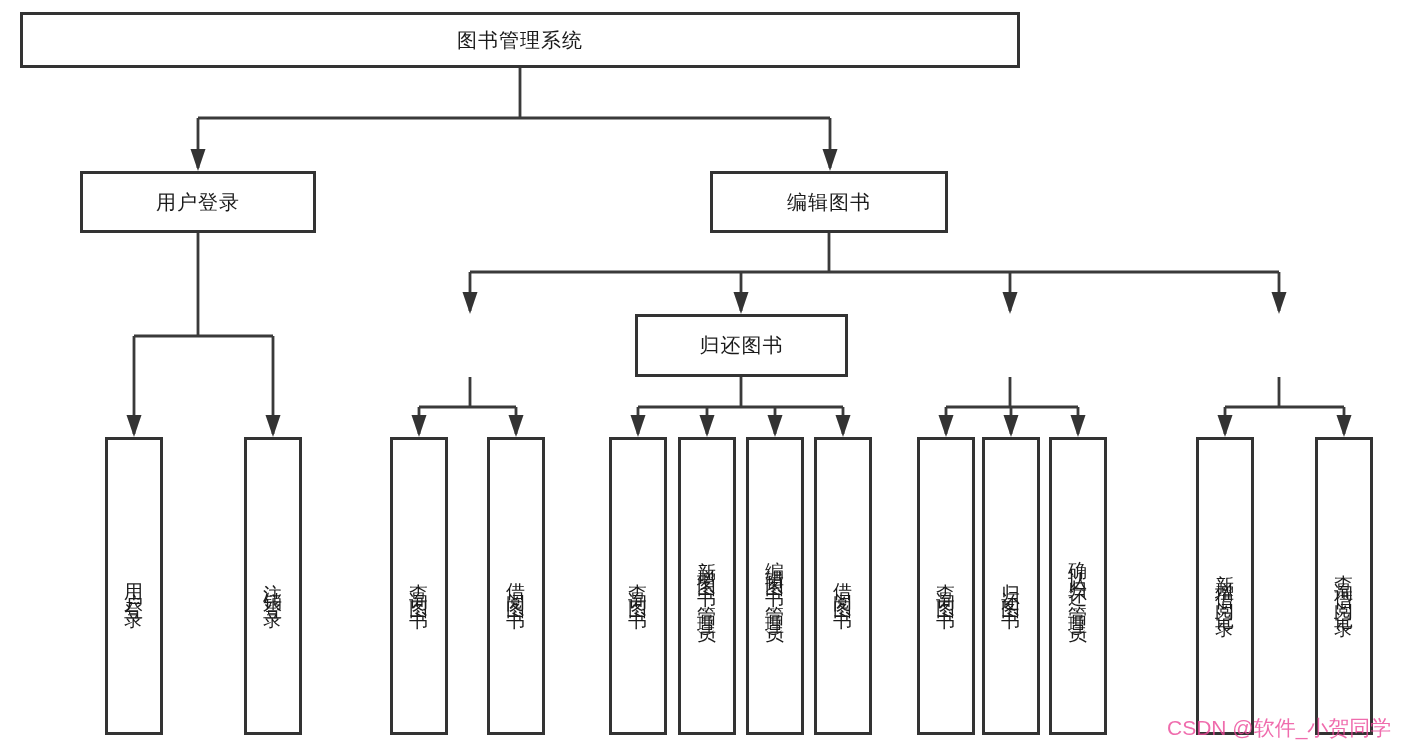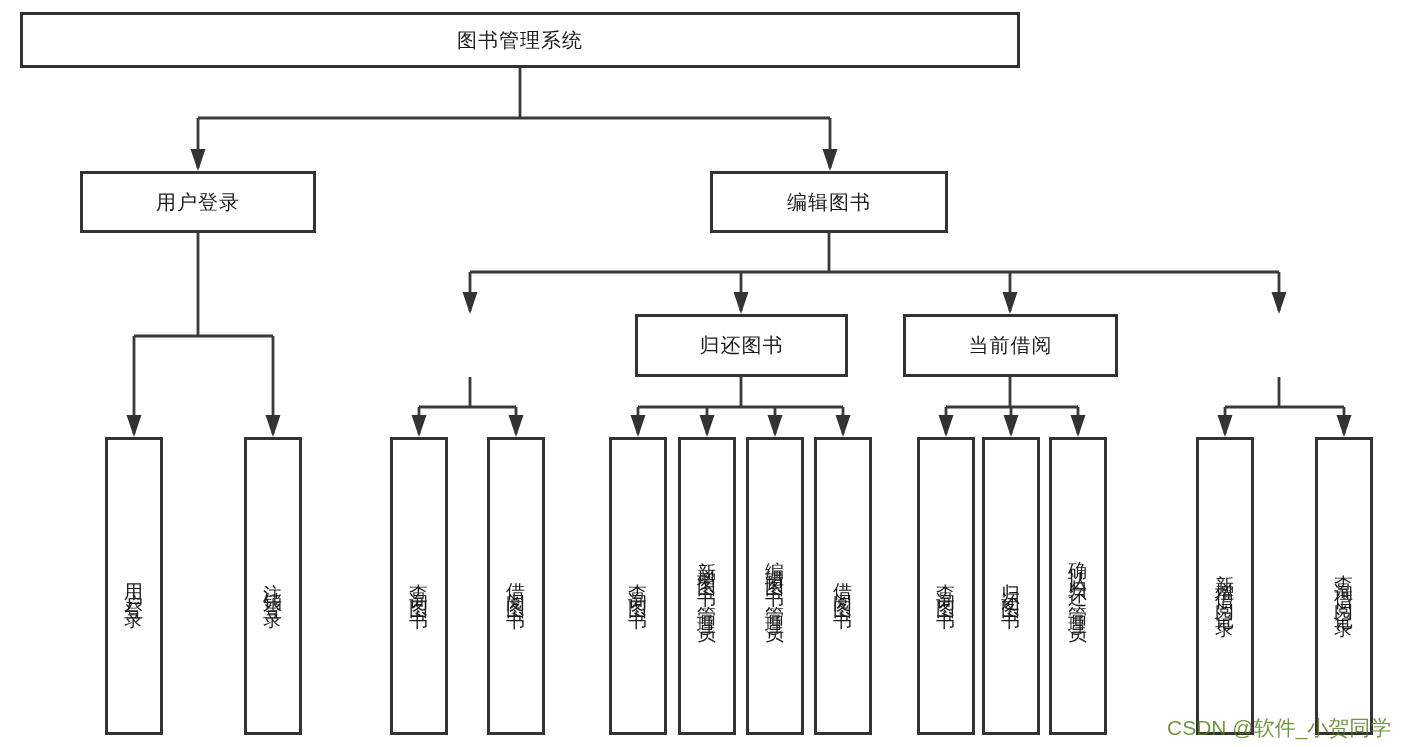--- a/index.html
+++ b/index.html
@@ -40,21 +40,21 @@
   }
   .root  { left: 20px;  top: 12px;  width: 1000px; height: 56px; }
   .lvl2  { top: 171px; height: 62px; }
   .lvl3  { top: 314px; height: 63px; font-size, : 19px; }
   .leaf  { top: 437px; height: 298px; width: 58px; }
   .watermark {
     position: absolute;
     left: 1167px;
     top: 714px;
     font-size: 21px;
-    color: #4d7c0f;
+    color: #ec4899;
     opacity: 0.8;
     white-space: nowrap;
     z-index: 5;
   }
 </style>
 </head>
 <body>
 
 <div class="stage">
 
@@ -97,21 +97,20 @@
       <polygon points="1336.5,415 1351.5,415 1344,437"></polygon>
     </g>
   </svg>
 
   <div class="node hbox root">图书管理系统</div>
 
   <div class="node hbox lvl2" style="left:80px;width:236px;">用户登录</div>
   <div class="node hbox lvl2" style="left:710px;width:238px;">编辑图书</div>
 
   <div class="node hbox lvl3" style="left:635px;width:213px;">归还图书</div>
-  <div class="node hbox lvl3" style="left:903px;width:215px;">当前借阅</div>
 
   <div class="node vbox leaf" style="left:105px;">
     <span>用户登录</span>
   </div>
   <div class="node vbox leaf" style="left:244px;">
     <span>注销登录</span>
   </div>
 
   <div class="node vbox leaf" style="left:390px;">
     <span>查询图书</span>

